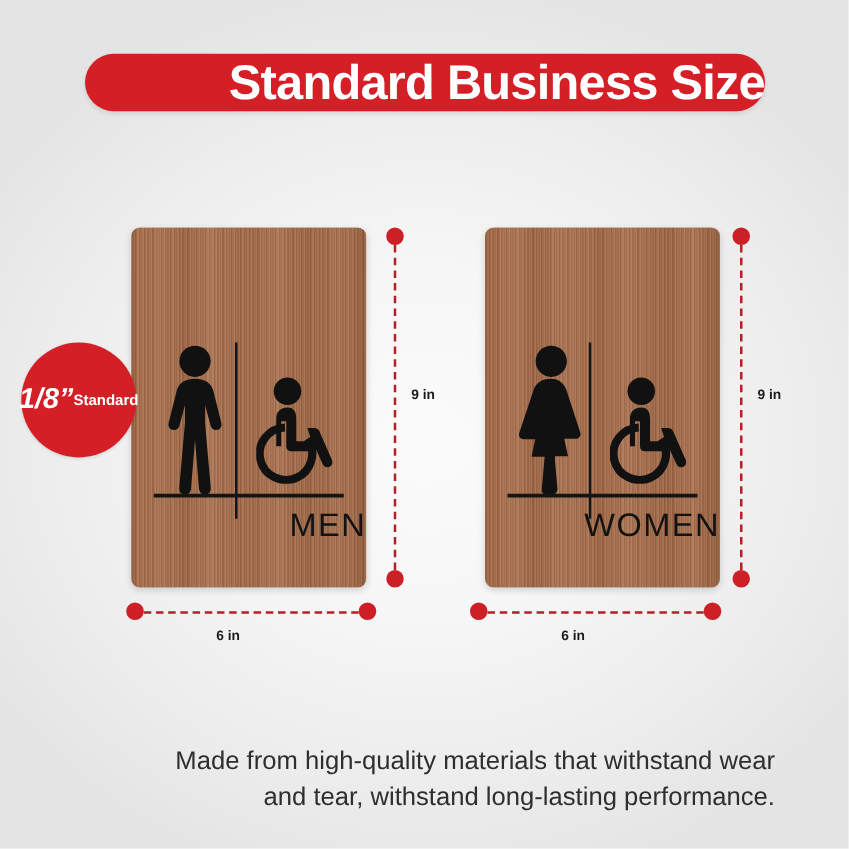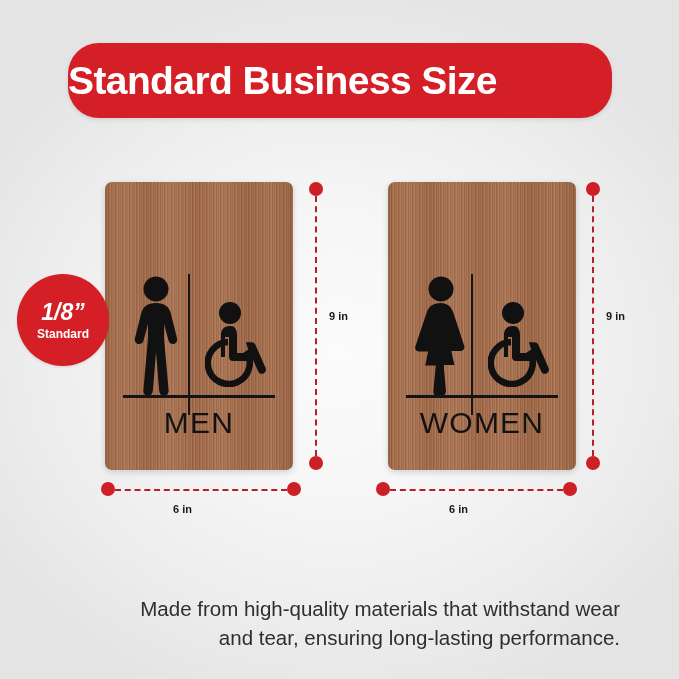--- a/index.html
+++ b/index.html
@@ -18,26 +18,26 @@
     background:
       radial-gradient(ellipse 62% 55% at 50% 52%, #fbfbfb 0%, #f6f6f6 38%, #ededed 72%, #e4e4e4 100%);
   }
 
   
   .title-banner {
     position: absolute;
     left: 68px;
     top: 43px;
     width: 544px;
-    height: 75px;
+    height: 46px;
     background: #d41f26;
     border-radius: 31px;
     display: flex;
     align-items: center;
-    justify-content: flex-start;
+    justify-content: flex-end;
     box-shadow: 0 2px 4px rgba(0,0,0,0.10);
   }
   .title-banner .title-text {
     color: #ffffff;
     font-size: 39px;
     font-weight: bold;
     letter-spacing: -0.6px;
     white-space: nowrap;
     line-height: 1;
   }
@@ -45,21 +45,21 @@
   
   .thickness-badge {
     position: absolute;
     left: 17px;
     top: 274px;
     width: 92px;
     height: 92px;
     border-radius: 50%;
     background: #d41f26;
     display: flex;
-    flex-direction: column;
+    flex-direction: row;
     align-items: center;
     justify-content: center;
     z-index: 5;
     box-shadow: 0 1px 3px rgba(0,0,0,0.12);
   }
   .thickness-badge .badge-value {
     color: #fff;
     font-size: 23px;
     font-weight: bold;
     font-style: italic;
@@ -137,22 +137,22 @@
     left: 18px;
     right: 18px;
     top: 213px;
     height: 2.5px;
     background: #141414;
   }
   .sign-label {
     position: absolute;
     left: 0; right: 0;
     top: 222px;
-    text-align: center;
-    font-size: 30px;
+    text-align: right;
+    font-size: 26px;
     color: #121212;
     letter-spacing: 1.2px;
     line-height: 1.25;
   }
 
   
   .dim-dot {
     position: absolute;
     width: 14px;
     height: 14px;
@@ -259,16 +259,16 @@
   <div class="dim-dot" style="left:586px; top:456px;"></div>
   <div class="dim-text" style="left:606px; top:310px;">9 in</div>
 
   <div class="dim-dot" style="left:376px; top:482px;"></div>
   <div class="dim-line-h" style="left:390px; top:489px; width:173px;"></div>
   <div class="dim-dot" style="left:563px; top:482px;"></div>
   <div class="dim-text" style="left:449px; top:503px;">6 in</div>
 
   <div class="caption">
     <div>Made from high-quality materials that withstand wear</div>
-    <div>and tear, ensuring long-lasting performance.</div>
+    <div>and tear, withstand long-lasting performance.</div>
   </div>
 
 </div>
 
 </body></html>

